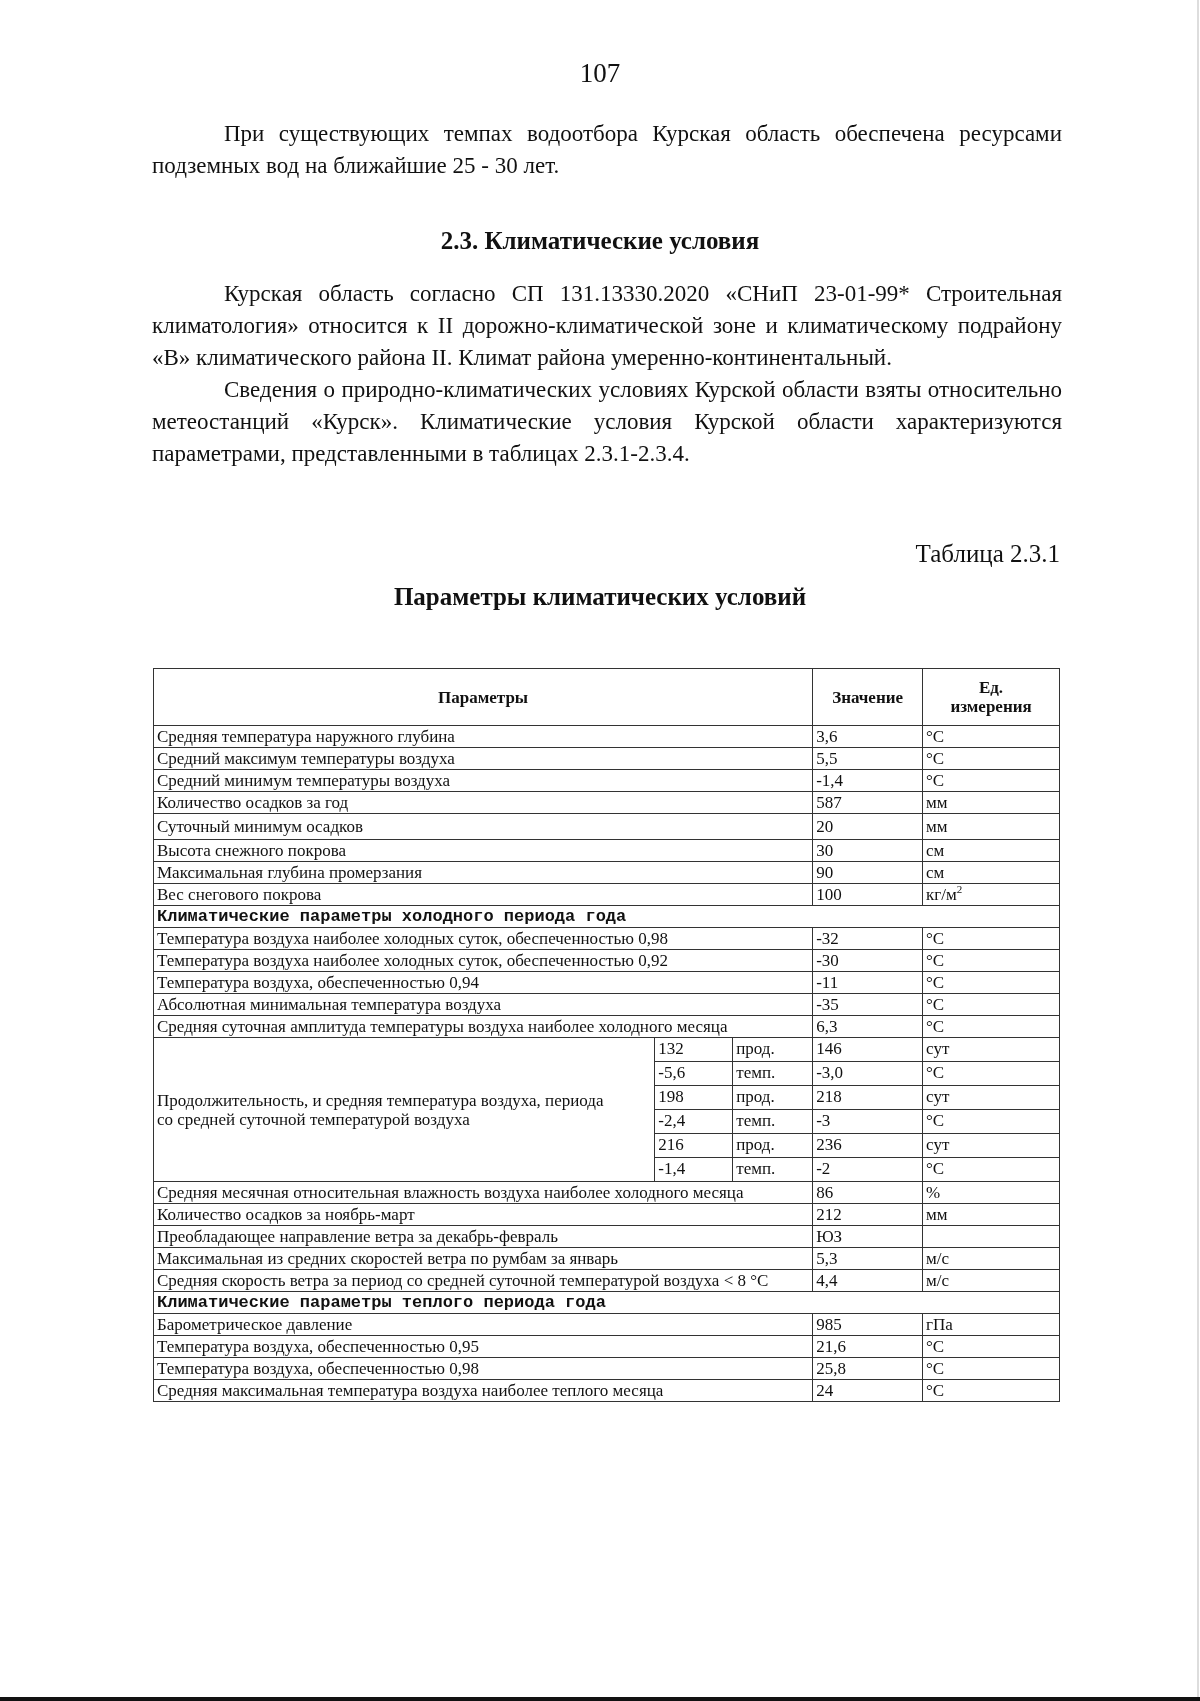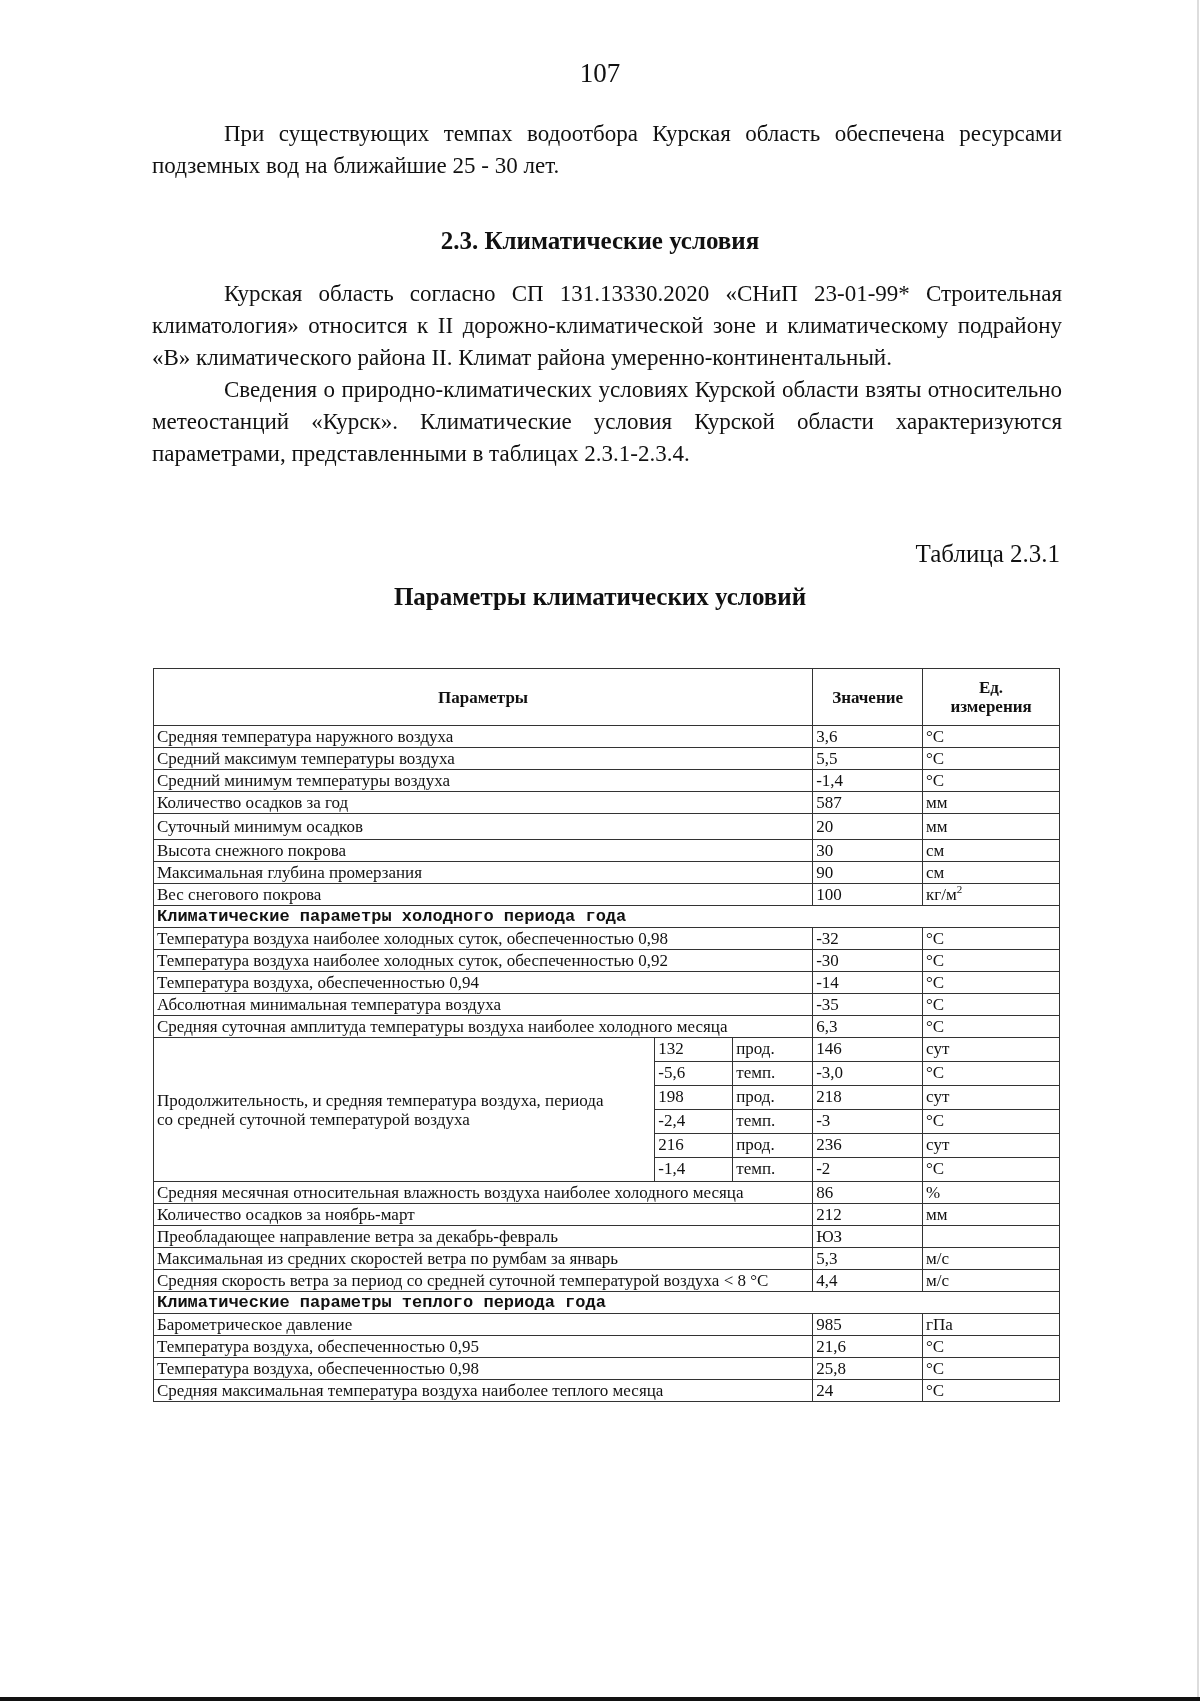--- a/index.html
+++ b/index.html
@@ -52,21 +52,21 @@
   <thead>
     <tr>
       <th colspan="3">Параметры</th>
       <th>Значение</th>
       <th><span>Ед.</span><br><span>измерения</span></th>
     </tr>
   </thead>
   <tbody id="tbody">
 
     <tr>
-        <td colspan="3">Средняя температура наружного воздуха</td>
+        <td colspan="3">Средняя температура наружного глубина</td>
         <td>3,6</td>
         <td>°С</td>
       </tr>
     <tr>
         <td colspan="3">Средний максимум температуры воздуха</td>
         <td>5,5</td>
         <td>°С</td>
       </tr>
     <tr>
         <td colspan="3">Средний минимум температуры воздуха</td>
@@ -107,21 +107,21 @@
         <td>-32</td>
         <td>°С</td>
       </tr>
     <tr>
         <td colspan="3">Температура воздуха наиболее холодных суток, обеспеченностью 0,92</td>
         <td>-30</td>
         <td>°С</td>
       </tr>
     <tr>
         <td colspan="3">Температура воздуха, обеспеченностью 0,94</td>
-        <td>-14</td>
+        <td>-11</td>
         <td>°С</td>
       </tr>
     <tr>
         <td colspan="3">Абсолютная минимальная температура воздуха</td>
         <td>-35</td>
         <td>°С</td>
       </tr>
     <tr>
         <td colspan="3" class="just">Средняя суточная амплитуда температуры воздуха наиболее холодного месяца</td>
         <td>6,3</td>

